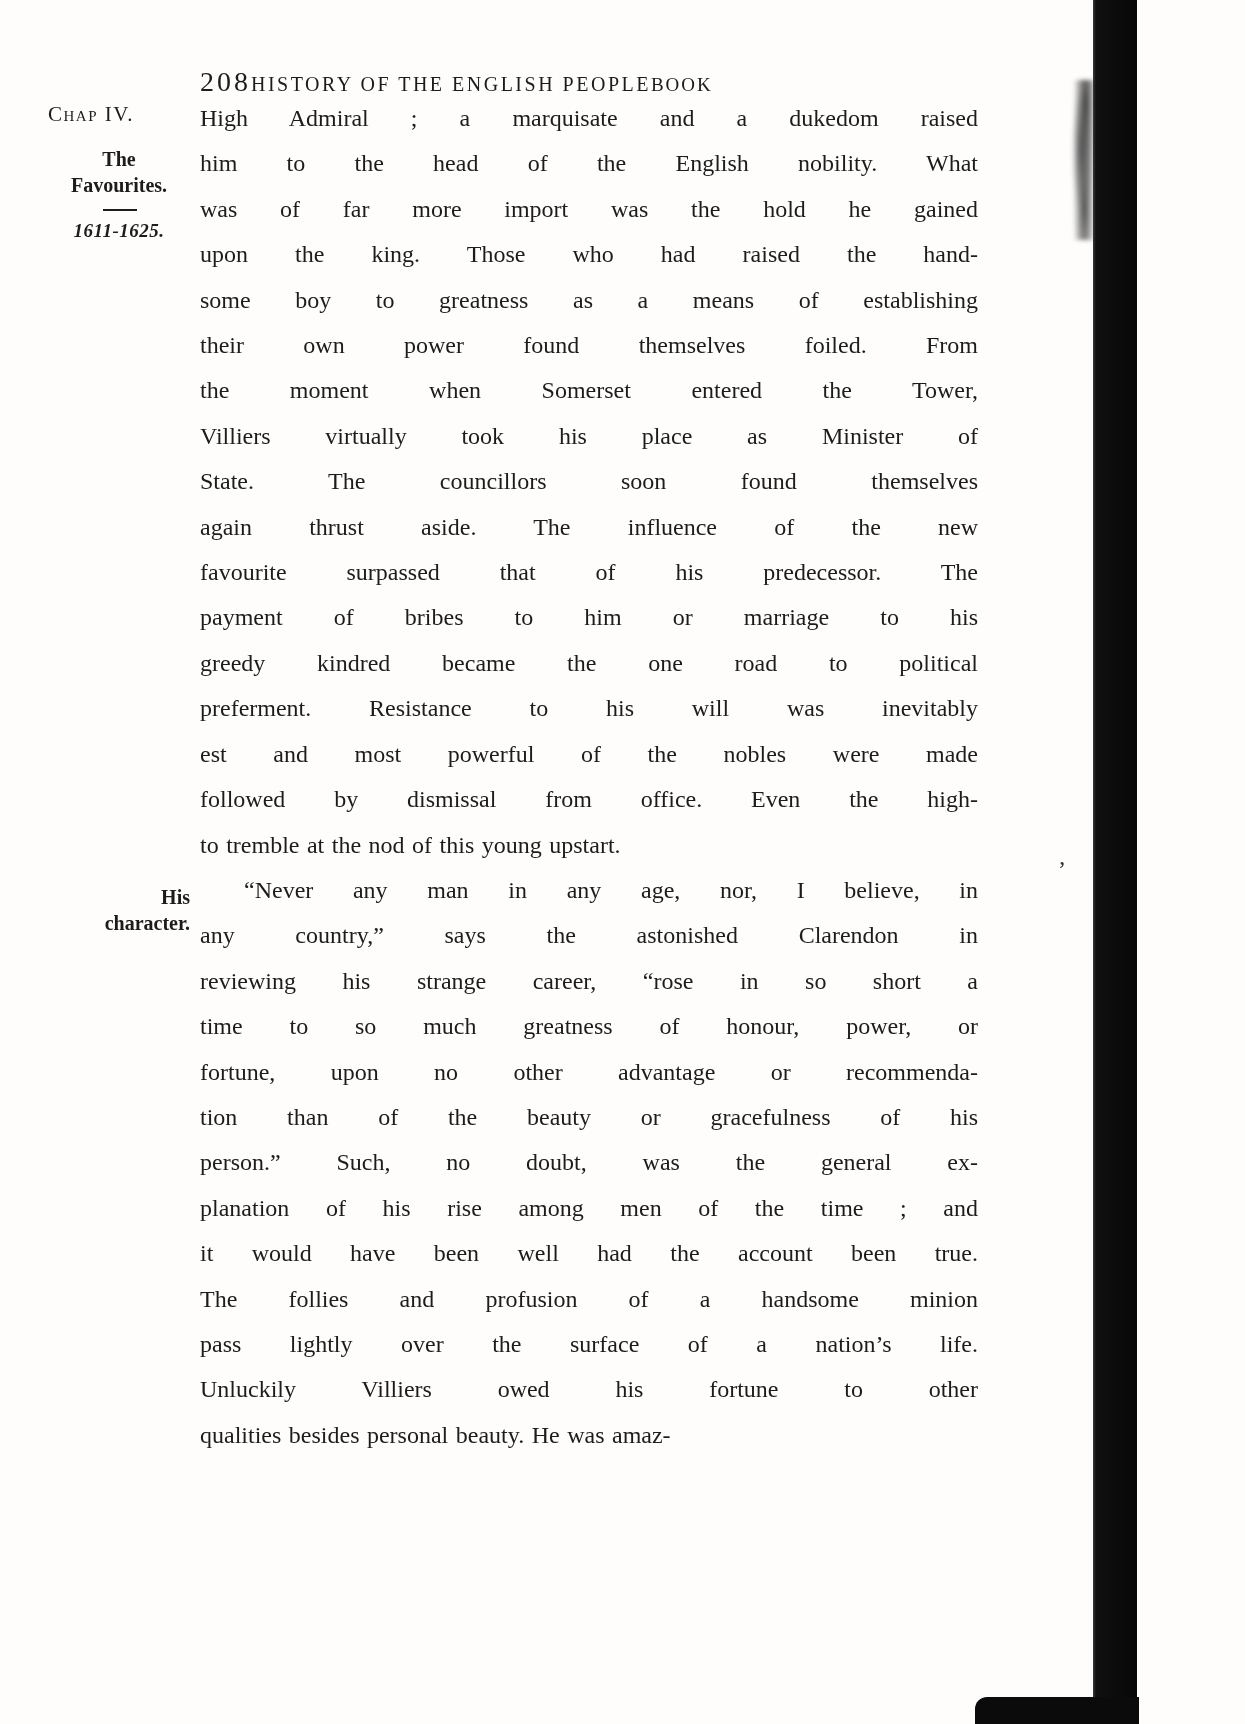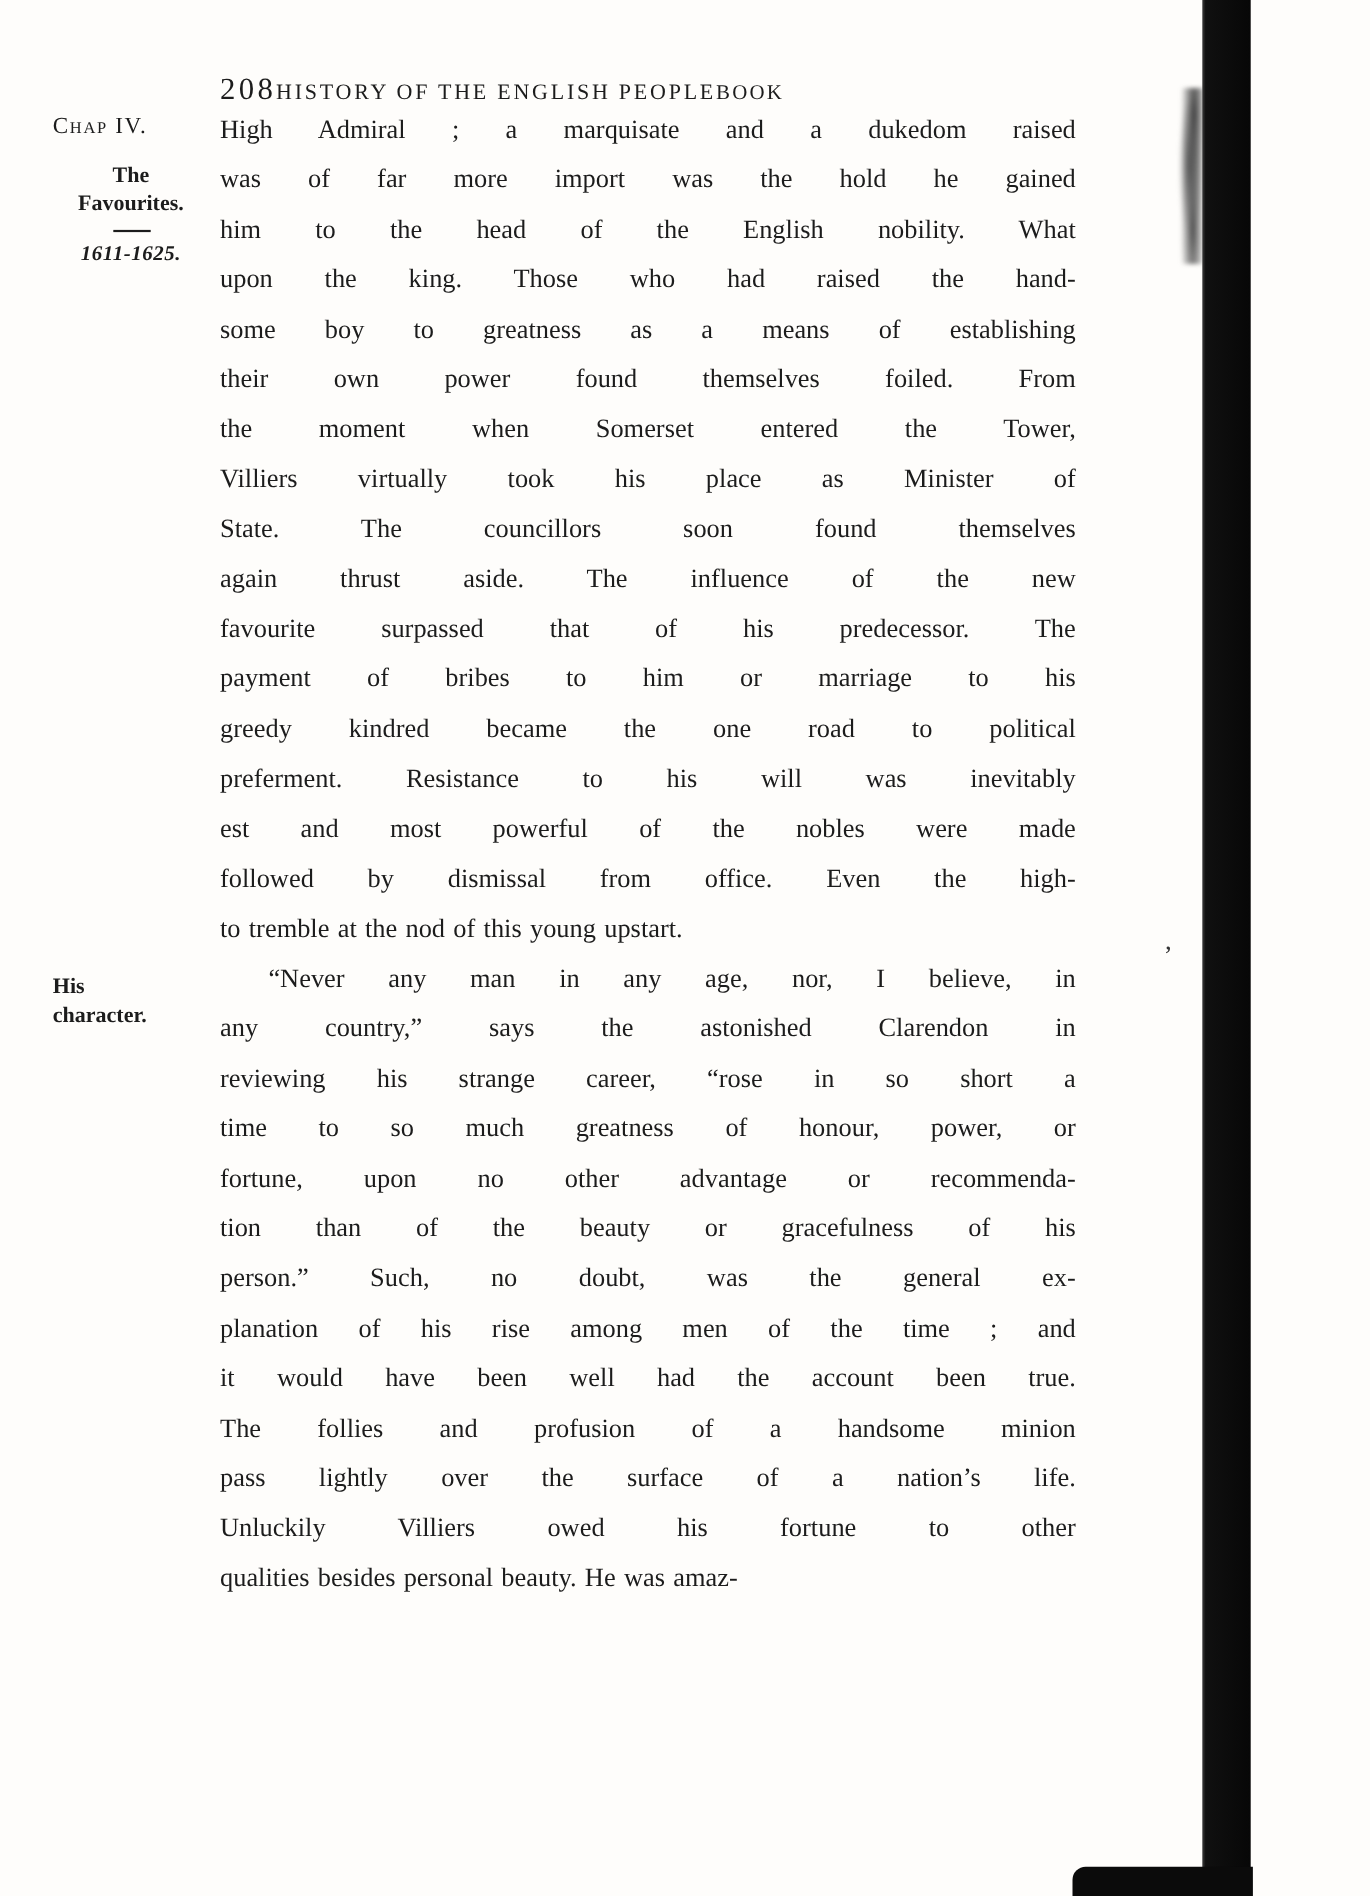--- a/index.html
+++ b/index.html
@@ -84,21 +84,21 @@
     font-weight: bold;
     font-size: 19px;
     letter-spacing: 0.5px;
     font-style: italic;
   }
   .note-character {
     position: absolute;
     top: 884px;
     left: 48px;
     width: 142px;
-    text-align: left;
+    text-align: right;
     font-weight: bold;
     font-size: 20px;
     line-height: 26px;
   }
 
   
   .gutter-bar {
     position: absolute;
     top: 0;
     left: 1093px;
@@ -154,22 +154,22 @@
   <div class="margin-rule"></div>
   <div class="dates-label">1611-1625.</div>
   <div class="note-character">
     <div>His</div>
     <div>character.</div>
   </div>
 
   <div class="body-text">
     <div class="paragraph">
         <div class="line">High Admiral ; a marquisate and a dukedom raised</div>
+        <div class="line">him to the head of the English nobility.  What</div>
         <div class="line">was of far more import was the hold he gained</div>
-        <div class="line">him to the head of the English nobility.  What</div>
         <div class="line">upon the king.  Those who had raised the hand-</div>
         <div class="line">some boy to greatness as a means of establishing</div>
         <div class="line">their own power found themselves foiled.  From</div>
         <div class="line">the moment when Somerset entered the Tower,</div>
         <div class="line">Villiers virtually took his place as Minister of</div>
         <div class="line">State.  The councillors soon found themselves</div>
         <div class="line">again thrust aside.  The influence of the new</div>
         <div class="line">favourite surpassed that of his predecessor.  The</div>
         <div class="line">payment of bribes to him or marriage to his</div>
         <div class="line">greedy kindred became the one road to political</div>

